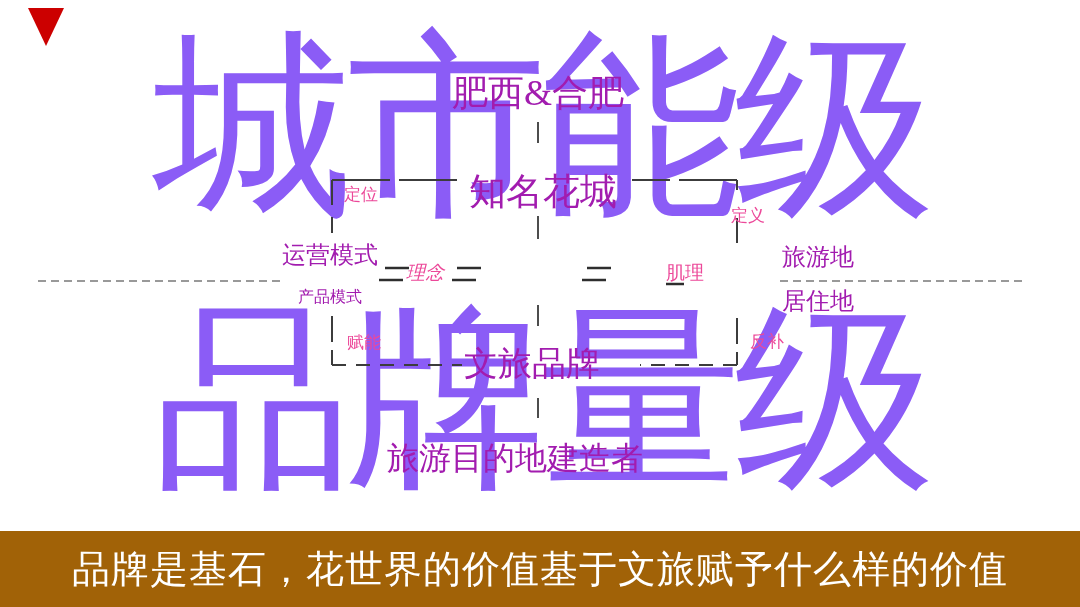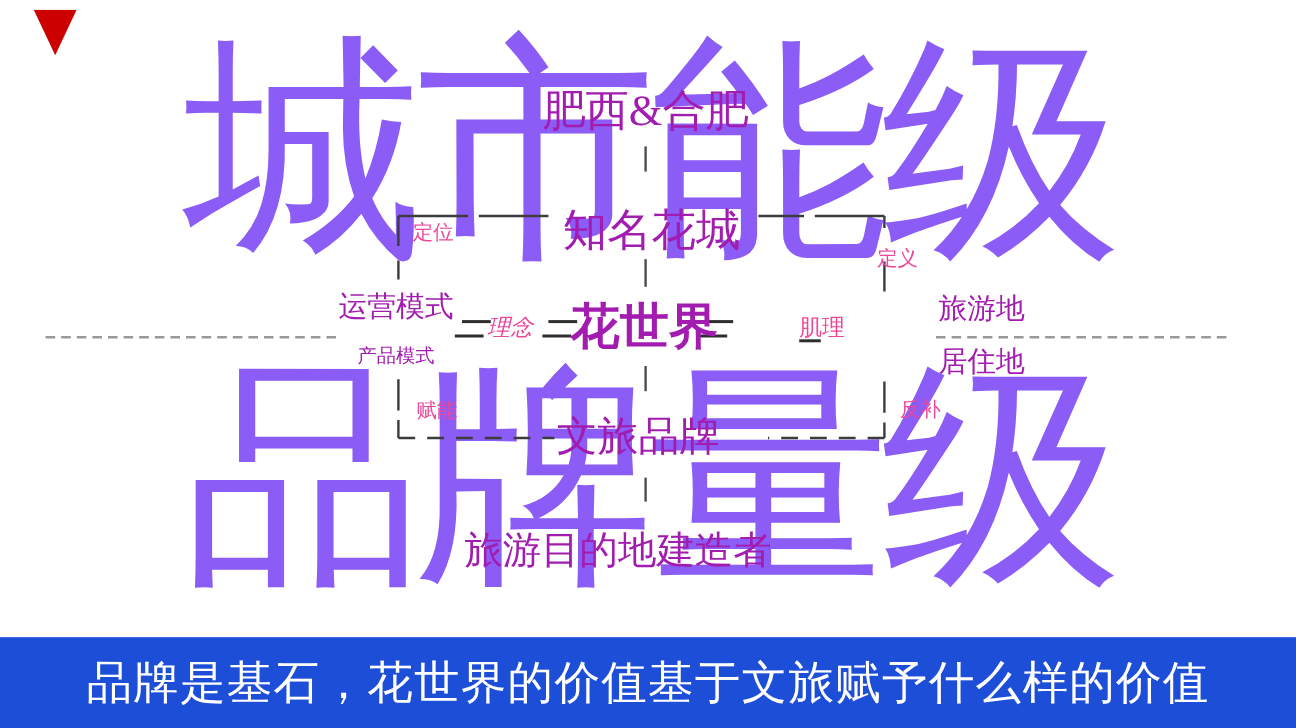--- a/index.html
+++ b/index.html
@@ -37,21 +37,21 @@
   .l-jili{left:673px;top:273px;font-size:19px;margin-left:12px;}
   .l-funeng{left:364px;top:342px;}
   .l-fanbu{left:767px;top:341px;}
   
   .corner-triangle{
     position:absolute;left:28px;top:8px;width:36px;height:38px;z-index:3;
     background:#CC0000;clip-path:polygon(0 0,100% 0,50% 100%);
   }
   
   .banner{
-    position:absolute;left:0;right:0;top:531px;bottom:0;background:#1d4ed8;z-index:4;
+    position:absolute;left:0;right:0;top:531px;bottom:0;background:#a16207;z-index:4;
     display:flex;align-items:center;justify-content:center;
   }
   .banner span{
     color:#ffffff;font-size:38px;letter-spacing:1px;white-space:nowrap;
     font-family:"Liberation Serif","DejaVu Serif",serif;
   }
 </style>
 </head>
 <body>
 
@@ -103,21 +103,20 @@
     </g>
 
     <g stroke="#999999" stroke-width="2" stroke-dasharray="8 5">
       <line x1="38" y1="281" x2="282" y2="281"></line>
       <line x1="780" y1="281" x2="1024" y2="281"></line>
     </g>
   </svg>
 
   <div class="node n-top">肥西&amp;合肥</div>
   <div class="node n-city">知名花城</div>
-  <div class="node n-center">花世界</div>
   <div class="node n-brand">文旅品牌</div>
   <div class="node n-builder">旅游目的地建造者</div>
 
   <div class="node n-op">运营模式</div>
   <div class="node n-prod">产品模式</div>
   <div class="node n-travel">旅游地</div>
   <div class="node n-live">居住地</div>
 
   <div class="node lbl l-dingwei">定位</div>
   <div class="node lbl l-dingyi">定义</div>

